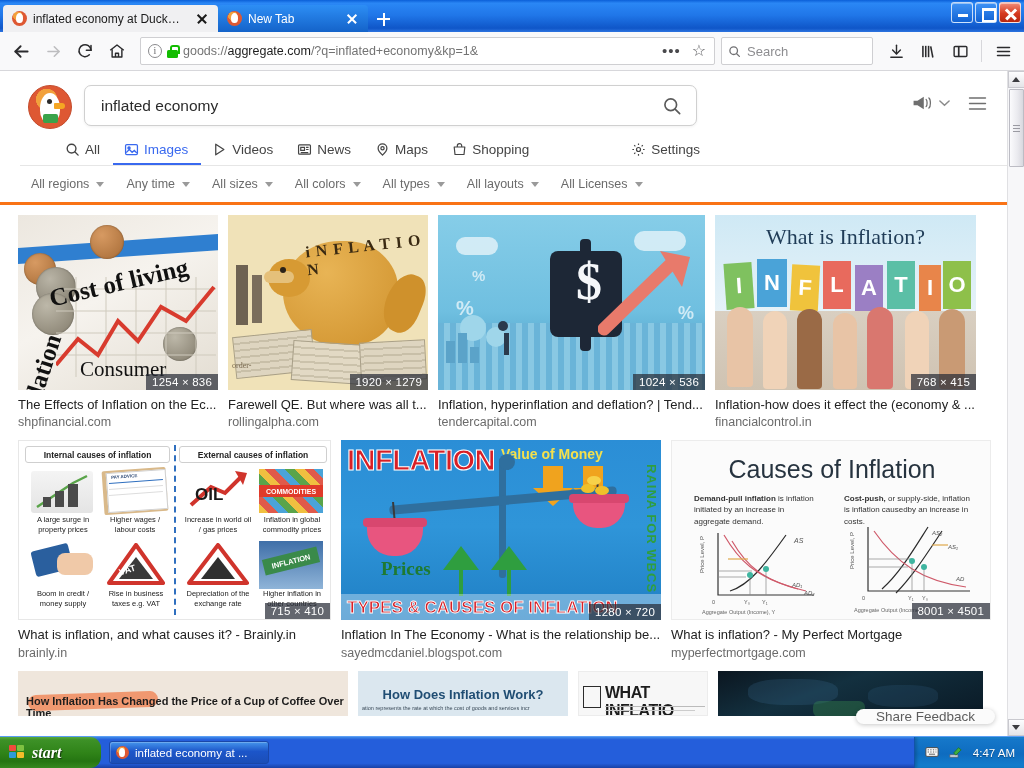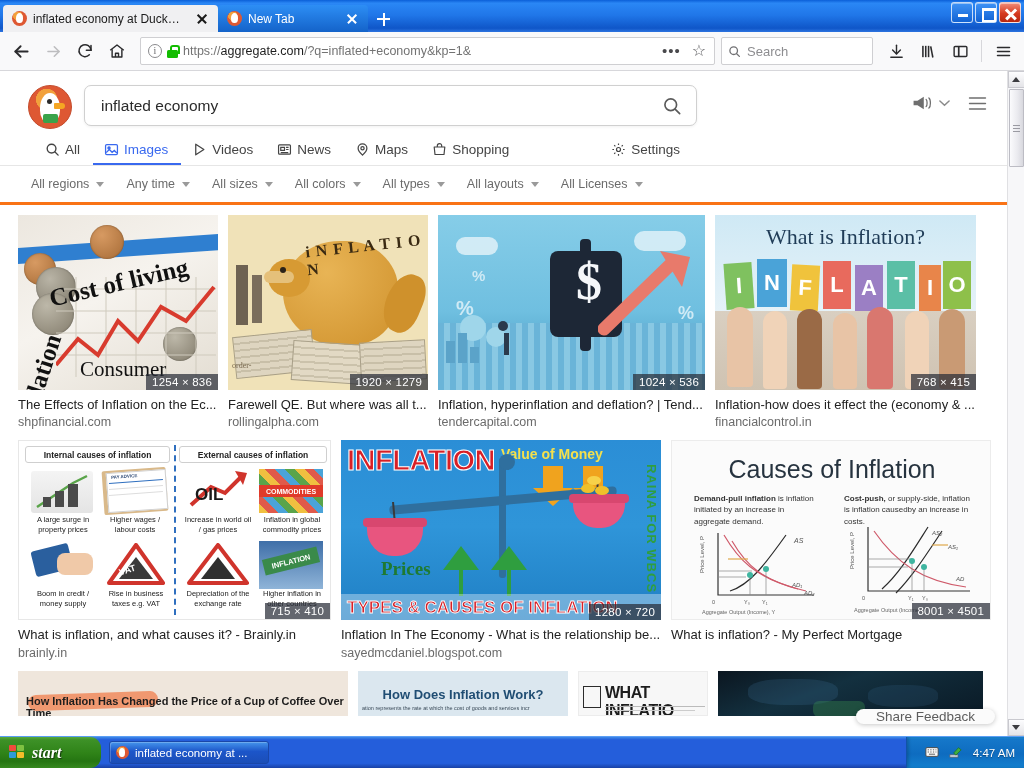--- a/index.html
+++ b/index.html
@@ -169,20 +169,21 @@
     display: flex; align-items: center; padding: 0 14px 0 16px;
     box-shadow: 0 1px 3px rgba(0,0,0,.06);
   }
   .searchwrap .q { flex: 1 1 auto; font-size: 15.5px; color: #2b2b2b; }
   .hdr-right { margin-left: auto; display: flex; align-items: center; gap: 18px; padding-right: 20px; padding-top: 10px;}
 
   .nav-tabs {
     display: flex; align-items: center; gap: 0;
     padding: 8px 0 0 34px; border-bottom: 1px solid #e6e6e6;
     font-size: 13.5px;
+    margin-left: 20px;
   }
   .ntab {
     display:flex; align-items:center; gap:5px; padding: 5px 13px 8px 11px;
     color: #444; position: relative; white-space: nowrap;
   }
   .ntab.active { color: #3969ef; box-shadow: inset 0 -2px 0 #3969ef; }
   .ntab.settings { margin-left: 78px; }
 
   .filters {
     display: flex; align-items: center; gap: 0;
@@ -282,21 +283,21 @@
     color: #fff; font-size: 11.5px; box-shadow: inset 1px 1px 0 rgba(255,255,255,.22);
   }
   .taskfav {
     width:13px;height:13px;border-radius:50%;flex:0 0 13px;
     background: radial-gradient(circle at 40% 35%, #f3a03a 0 34%, #de5833 35% 100%);
     position:relative; overflow:hidden;
   }
   .taskfav::after{ content:""; position:absolute; left:3px; top:2px; width:6px; height:9px; background:#fff; border-radius:50% 50% 45% 45%; }
   .tray {
     margin-left: auto; display: flex; align-items: center; gap: 9px;
-    padding: 0 9px 0 18px;
+    padding: 0 9px 0 10px;
     background: linear-gradient(180deg,#1b8ad6 0%,#1577c9 8%,#0e6cc0 55%,#1380cf 100%);
     border-left: 1px solid #1153a8;
     box-shadow: inset 2px 0 3px rgba(0,0,0,.18);
     color: #fff; font-size: 11.5px;
   }
   .trayicon { width:14px; height:14px; position:relative; }
   .clock { text-shadow: 0 1px 1px rgba(0,0,0,.35); padding-left:2px; }
 
   svg { display: block; }
 </style>
@@ -350,21 +351,21 @@
         <path d="M3 11l9-7 9 7"></path>
           <path d="M5.5 9.6V20h13V9.6"></path>
           <path d="M10 20v-5h4v5"></path>
       </svg>
     </div>
 
     <div class="urlbar">
       <span class="infoi">i</span>
       <span class="lock"></span>
       <span class="url-text">
-        <span>https://</span><b>aggregate.com</b><span>/?q=inflated+economy&amp;kp=1&amp;</span>
+        <span>goods://</span><b>aggregate.com</b><span>/?q=inflated+economy&amp;kp=1&amp;</span>
       </span>
       <span class="dots">•••</span>
       <span class="star">☆</span>
     </div>
 
     <div class="searchbar">
       <svg width="13" height="13" viewBox="0 0 24 24" fill="none" stroke="#707073" stroke-width="2.4">
         <circle cx="10.5" cy="10.5" r="7"></circle>
           <path d="M16 16l5 5" stroke-linecap="round"></path>
       </svg>
@@ -774,20 +775,21 @@
                 <text x="112" y="58" font-size="6" fill="#555" font-style="italic">AD</text>
                 <text x="6" y="42" font-size="6" fill="#555" transform="rotate(-90 10 42)">Price Level, P</text>
                 <text x="18" y="77" font-size="5.5" fill="#555">0</text>
                 <text x="64" y="77" font-size="5.5" fill="#555">Y₁</text>
                 <text x="78" y="77" font-size="5.5" fill="#555">Y₀</text>
               </svg>
               <div style="position:absolute;left:182px;top:166px;font-size:5.5px;color:#666;">Aggregate Output (Income), Y</div>
               <span class="dim">8001 × 4501</span>
             </div>
             <div class="cap" style="width:320px;">What is inflation? - My Perfect Mortgage</div>
+            <div class="src">myperfectmortgage.com</div>
           </div>
         </div>
 
         <div class="row">
           <div class="cell">
             <div class="thumb t8" style="width:330px;height:45px;">
               <div style="position:absolute;left:10px;top:22px;width:130px;height:16px;background:#f08a5d;border-radius:9px;transform:rotate(-2deg);opacity:.85;"></div>
               <div style="position:absolute;left:8px;top:24px;font-size:11px;color:#1d1d1d;font-weight:700;">How Inflation Has Changed the Price of a Cup of Coffee Over Time</div>
             </div>
           </div>

